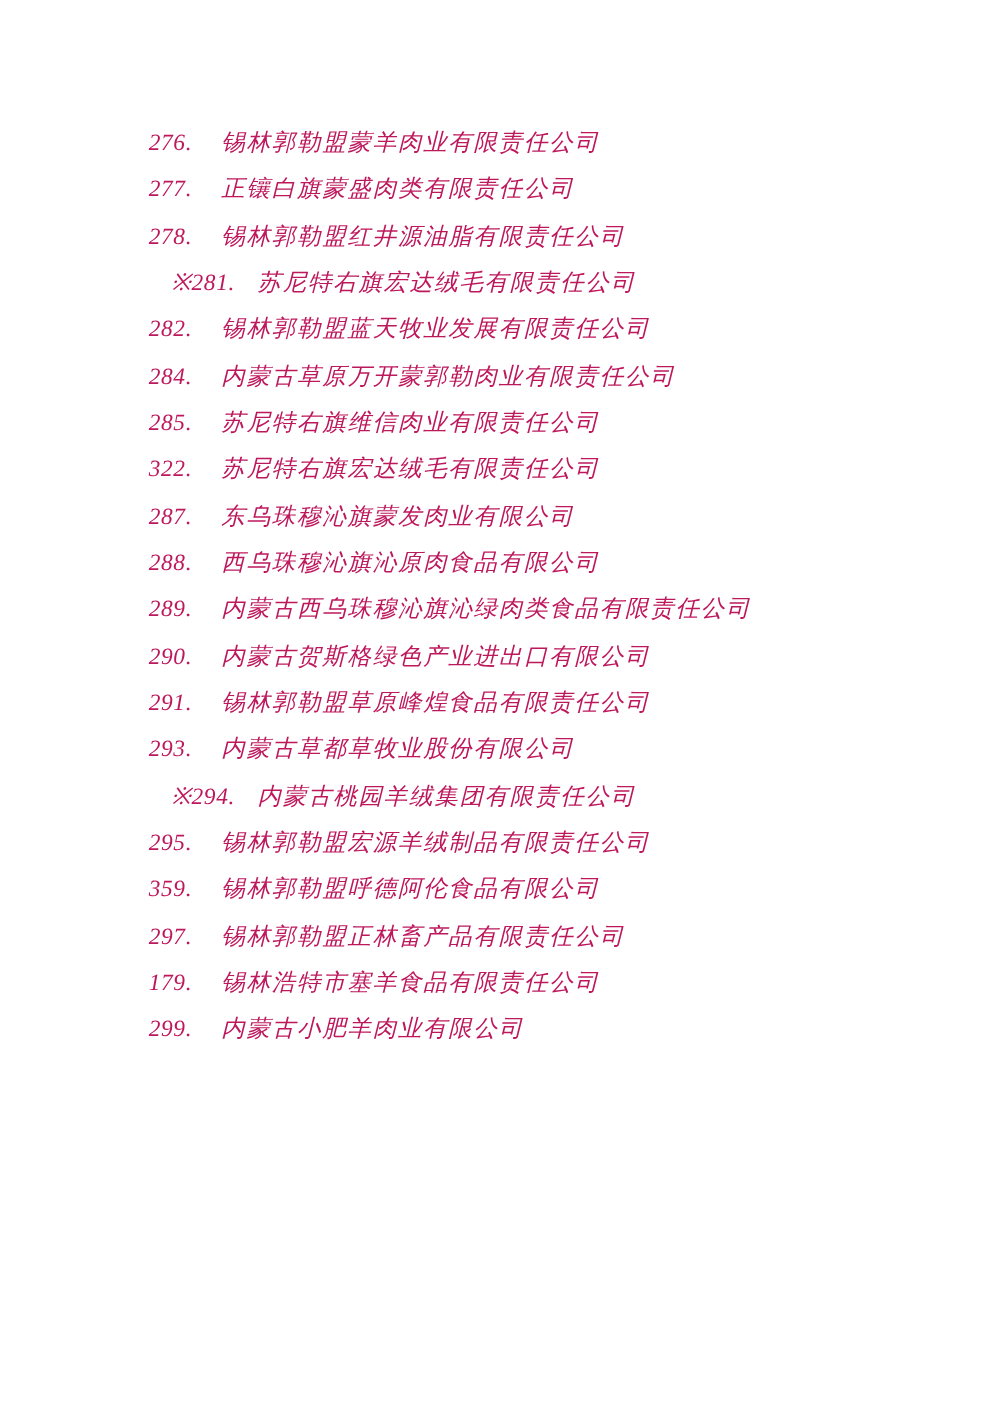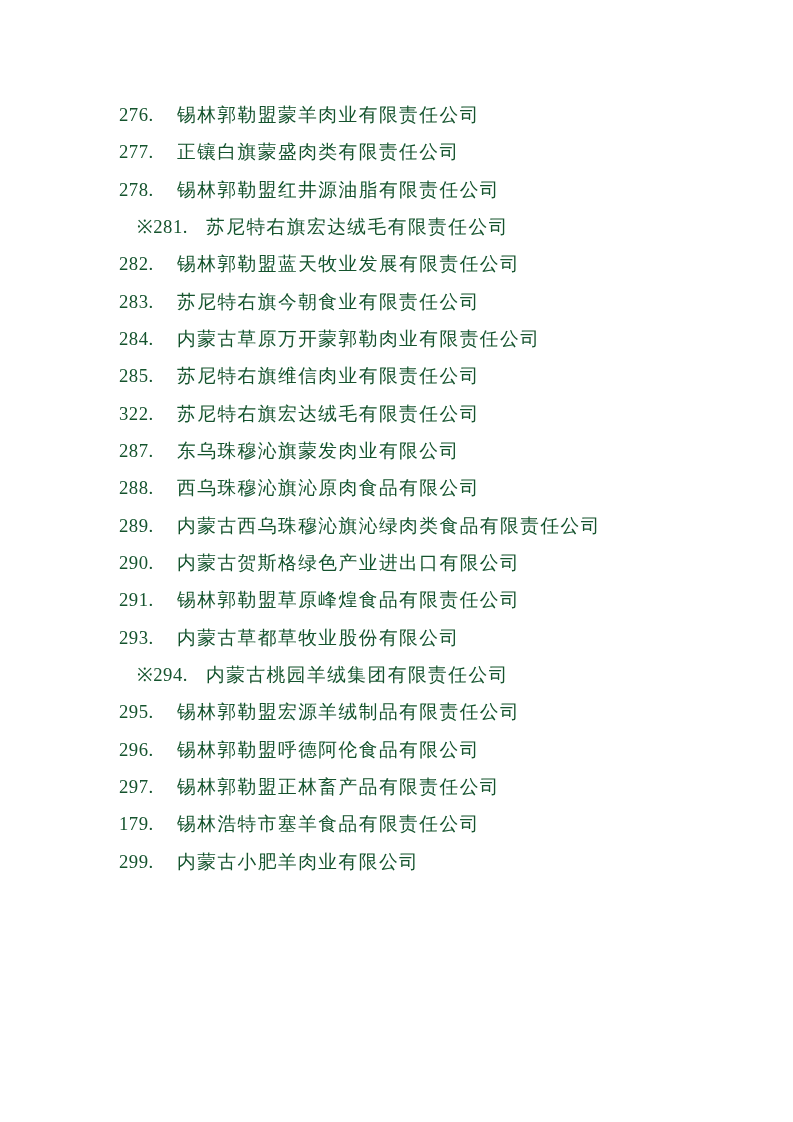--- a/index.html
+++ b/index.html
@@ -7,21 +7,22 @@
     padding: 0;
     background: #ffffff;
   }
   .page {
     position: relative;
     width: 793px;
     height: 1122px;
     background: #ffffff;
     overflow: hidden;
     font-family: "Liberation Serif", "DejaVu Serif", serif;
-    color: #14532d;
+    color: #be185d;
+    font-style: italic;
   }
   .list {
     position: absolute;
     top: 96px;
     left: 119px;
     right: 0;
   }
   .row {
     height: 37.33px;
     line-height: 37.33px;
@@ -51,21 +52,20 @@
   <div class="row"><span class="numwrap"><span></span><span>277.</span></span><span class="name">正镶白旗蒙盛肉类有限责任公司</span></div>
 
   <div class="row"><span class="numwrap"><span></span><span>278.</span></span><span class="name">锡林郭勒盟红井源油脂有限责任公司</span></div>
 
 
 
   <div class="row starred"><span class="numwrap"><span>※</span><span>281.</span></span><span class="name">苏尼特右旗宏达绒毛有限责任公司</span></div>
 
   <div class="row"><span class="numwrap"><span></span><span>282.</span></span><span class="name">锡林郭勒盟蓝天牧业发展有限责任公司</span></div>
 
-  <div class="row"><span class="numwrap"><span></span><span>283.</span></span><span class="name">苏尼特右旗今朝食业有限责任公司</span></div>
 
   <div class="row"><span class="numwrap"><span></span><span>284.</span></span><span class="name">内蒙古草原万开蒙郭勒肉业有限责任公司</span></div>
 
   <div class="row"><span class="numwrap"><span></span><span>285.</span></span><span class="name">苏尼特右旗维信肉业有限责任公司</span></div>
 
   <div class="row"><span class="numwrap"><span></span><span>322.</span></span><span class="name">苏尼特右旗宏达绒毛有限责任公司</span></div>
 
   <div class="row"><span class="numwrap"><span></span><span>287.</span></span><span class="name">东乌珠穆沁旗蒙发肉业有限公司</span></div>
 
   <div class="row"><span class="numwrap"><span></span><span>288.</span></span><span class="name">西乌珠穆沁旗沁原肉食品有限公司</span></div>
@@ -76,21 +76,21 @@
 
   <div class="row"><span class="numwrap"><span></span><span>291.</span></span><span class="name">锡林郭勒盟草原峰煌食品有限责任公司</span></div>
 
 
   <div class="row"><span class="numwrap"><span></span><span>293.</span></span><span class="name">内蒙古草都草牧业股份有限公司</span></div>
 
   <div class="row starred"><span class="numwrap"><span>※</span><span>294.</span></span><span class="name">内蒙古桃园羊绒集团有限责任公司</span></div>
 
   <div class="row"><span class="numwrap"><span></span><span>295.</span></span><span class="name">锡林郭勒盟宏源羊绒制品有限责任公司</span></div>
 
-  <div class="row"><span class="numwrap"><span></span><span>296.</span></span><span class="name">锡林郭勒盟呼德阿伦食品有限公司</span></div>
+  <div class="row"><span class="numwrap"><span></span><span>359.</span></span><span class="name">锡林郭勒盟呼德阿伦食品有限公司</span></div>
 
   <div class="row"><span class="numwrap"><span></span><span>297.</span></span><span class="name">锡林郭勒盟正林畜产品有限责任公司</span></div>
 
   <div class="row"><span class="numwrap"><span></span><span>179.</span></span><span class="name">锡林浩特市塞羊食品有限责任公司</span></div>
 
   <div class="row"><span class="numwrap"><span></span><span>299.</span></span><span class="name">内蒙古小肥羊肉业有限公司</span></div>
 </main>
 </div>
 
 </body></html>

